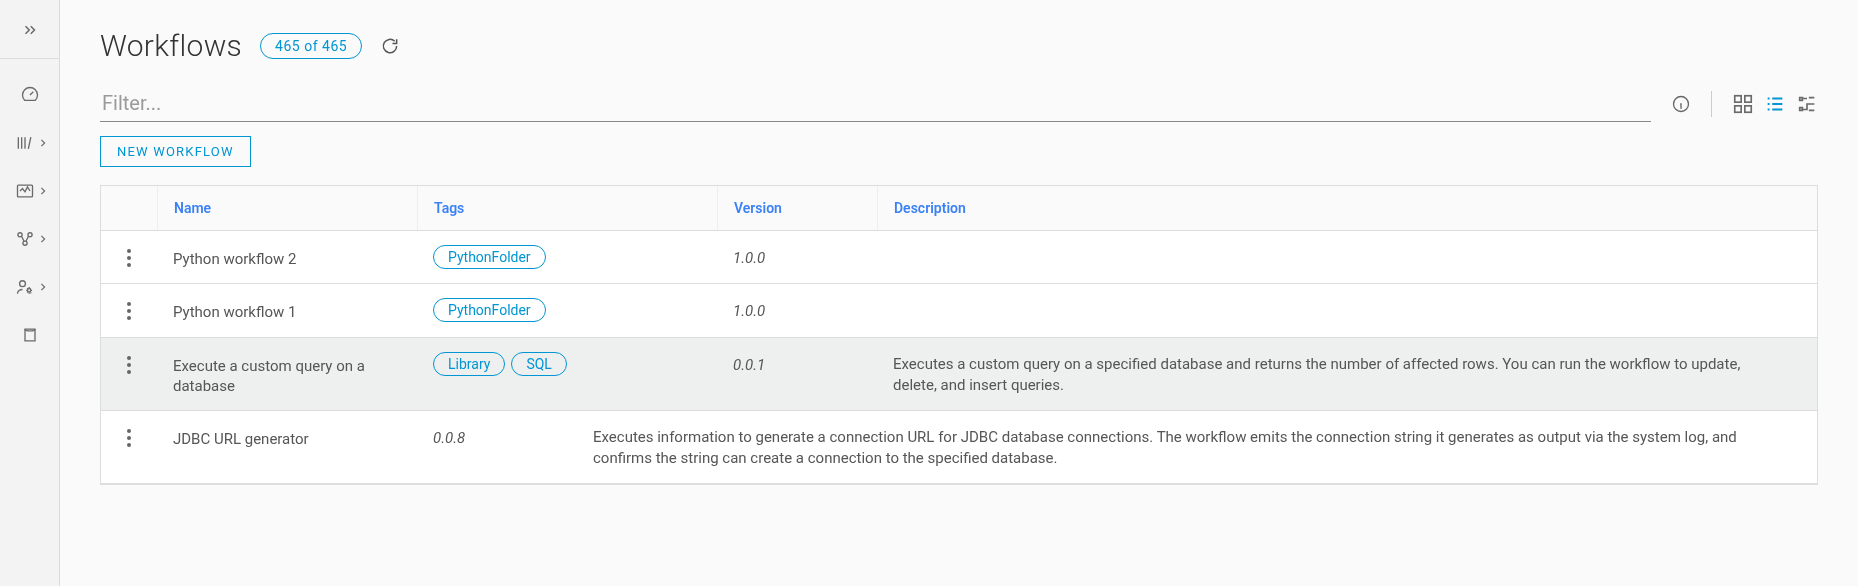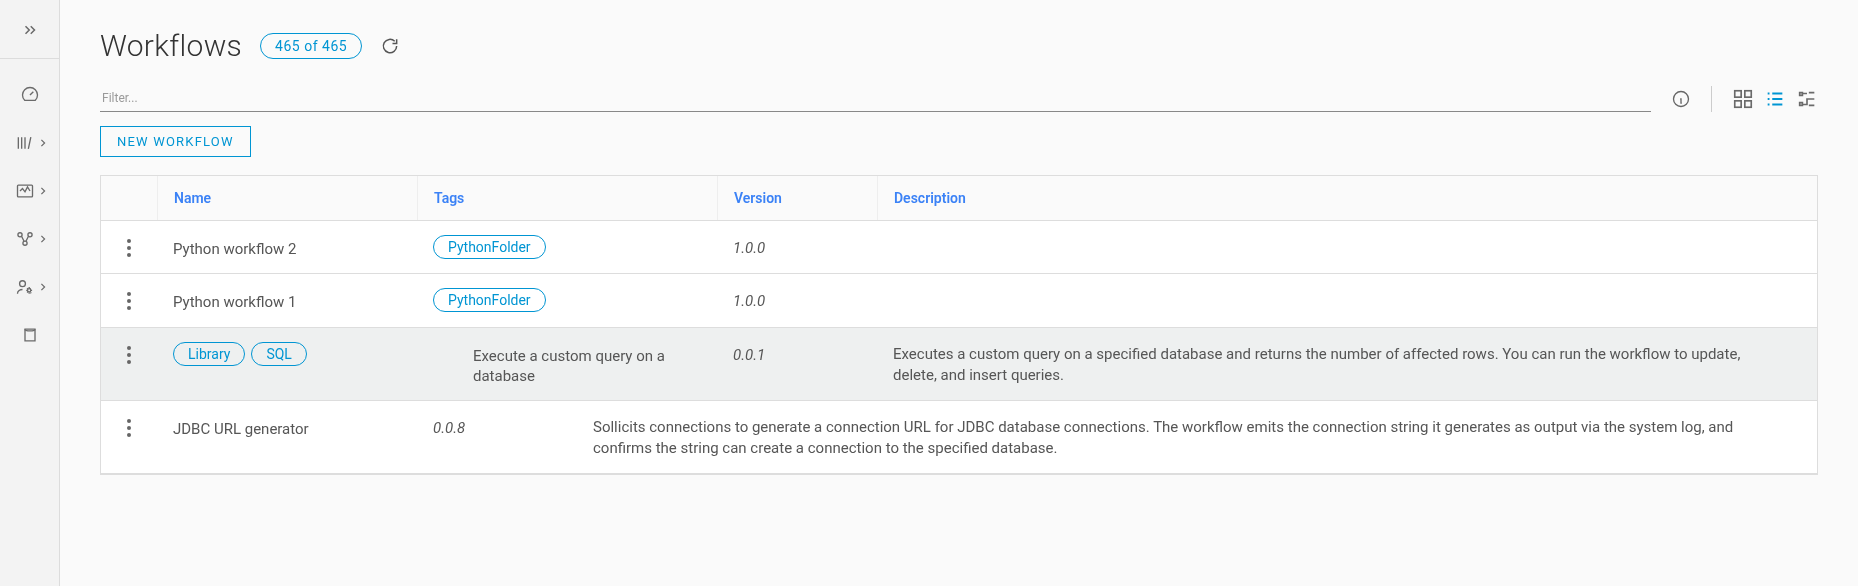--- a/index.html
+++ b/index.html
@@ -88,21 +88,21 @@
     display: flex;
     align-items: center;
     gap: 20px;
     margin-bottom: 14px;
   }
   .filter-input {
     flex: 1;
     border: none;
     border-bottom: 1px solid #888;
     background: transparent;
-    font-size: 12px;
+    font-size: 20px;
     padding: 6px 2px;
     outline: none;
     color: #701a75;
     font-family: inherit;
   }
   .filter-input::placeholder { color: #9a9a9a; }
   .info-icon {
     width: 20px;
     height: 20px;
     color: #666;
@@ -369,33 +369,33 @@
           <div class="td col-desc"></div>
         </div>
         <div class="trow selected">
           <div class="td col-actions">
             <div class="kebab">
               <span></span>
               <span></span>
               <span></span>
             </div>
           </div>
+          <div class="td col-name">Execute a custom query on a database</div>
           <div class="td col-tags"><span class="tag">Library</span><span class="tag">SQL</span></div>
-          <div class="td col-name">Execute a custom query on a database</div>
           <div class="td col-version">0.0.1</div>
           <div class="td col-desc">Executes a custom query on a specified database and returns the number of affected rows. You can run the workflow to update, delete, and insert queries.</div>
         </div>
         <div class="trow">
           <div class="td col-actions">
             <div class="kebab">
               <span></span>
               <span></span>
               <span></span>
             </div>
           </div>
           <div class="td col-name">JDBC URL generator</div>
           <div class="td col-version">0.0.8</div>
-          <div class="td col-desc">Sollicits connections to generate a connection URL for JDBC database connections. The workflow emits the connection string it generates as output via the system log, and confirms the string can create a connection to the specified database.</div>
+          <div class="td col-desc">Executes information to generate a connection URL for JDBC database connections. The workflow emits the connection string it generates as output via the system log, and confirms the string can create a connection to the specified database.</div>
         </div>
       </div>
   </div>
 
 </div>
 
 </body></html>

